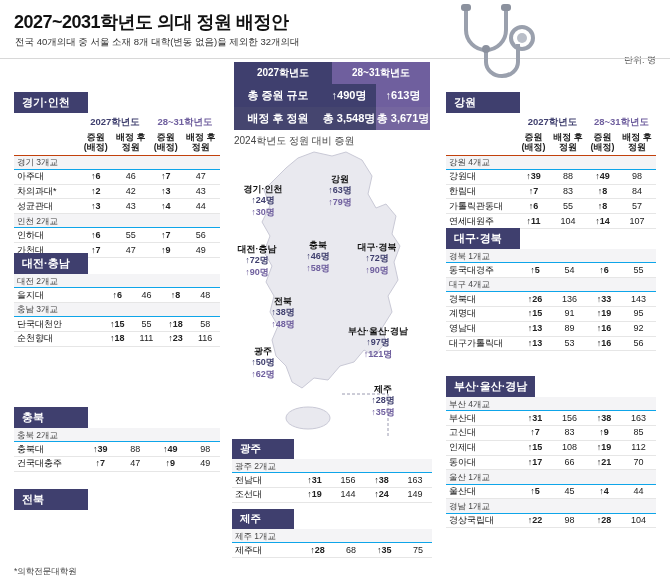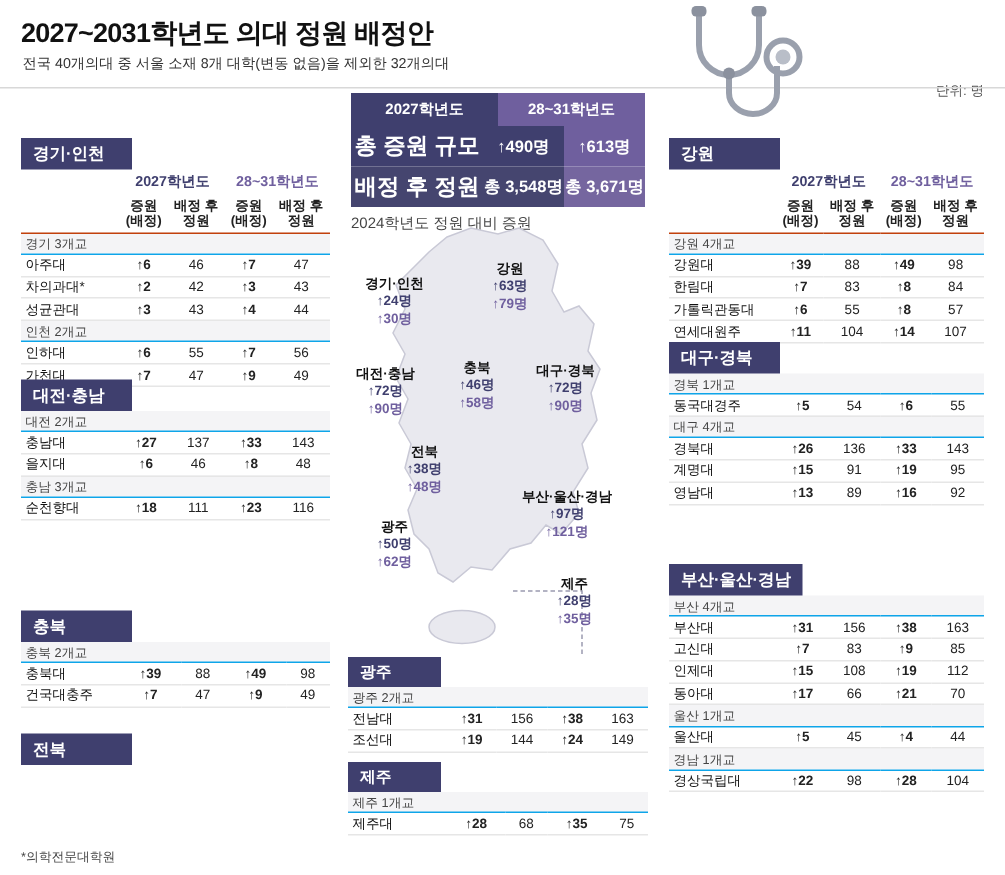--- a/index.html
+++ b/index.html
@@ -35,21 +35,21 @@
   .summary { position:absolute; left:234px; top:62px; width:196px; }
   .summary-head { display:flex; }
   .summary-head .sh {
     flex:1; text-align:center; font-size:10px; font-weight:bold; color:#fff;
     padding:4px 0;
   }
   .sh.a { background:#3f3f6e; }
   .sh.b { background:#6f5f9e; }
   .summary-row { display:flex; align-items:stretch; }
   .summary-row .lab {
-    width:88px; color:#fff; font-size:15px; font-weight:bold;
+    width:88px; color:#fff; font-size:11px; font-weight:bold;
     display:flex; align-items:center; justify-content:center; padding:4px 2px;
   }
   .summary-row .v {
     flex:1; text-align:center; color:#fff; font-size:11px; font-weight:bold;
     display:flex; align-items:center; justify-content:center; padding:4px 0;
   }
   .r1 .lab { background:#3f3f6e; }
   .r1 .v1 { background:#3f3f6e; }
   .r1 .v2 { background:#6f5f9e; }
   .r2 .lab { background:#45456f; }
@@ -202,37 +202,37 @@
   </div>
 
   <div class="block" style="left:14px; top:253px; width:206px;">
     <div class="block-title">대전·충남</div>
     <table class="tbl">
       <tbody>
           <tr class="sub">
             <td colspan="5">대전 2개교</td>
           </tr>
       <tr>
-            <td class="name" style="width:66px;">충남대</td>
-            <td class="up">↑27</td>
-            <td>137</td>
-            <td class="up2">↑33</td>
-            <td>143</td>
-          </tr>
-      <tr>
             <td class="name">을지대</td>
             <td class="up">↑6</td>
             <td>46</td>
             <td class="up2">↑8</td>
             <td>48</td>
           </tr>
       <tr class="sub">
             <td colspan="5">충남 3개교</td>
           </tr>
       <tr>
+            <td class="name">단국대천안</td>
+            <td class="up">↑15</td>
+            <td>55</td>
+            <td class="up2">↑18</td>
+            <td>58</td>
+          </tr>
+      <tr>
             <td class="name">순천향대</td>
             <td class="up">↑18</td>
             <td>111</td>
             <td class="up2">↑23</td>
             <td>116</td>
           </tr>
     </tbody>
       </table>
   </div>
 
@@ -346,20 +346,27 @@
             <td class="up2">↑19</td>
             <td>95</td>
           </tr>
       <tr>
             <td class="name">영남대</td>
             <td class="up">↑13</td>
             <td>89</td>
             <td class="up2">↑16</td>
             <td>92</td>
           </tr>
+      <tr>
+            <td class="name">대구가톨릭대</td>
+            <td class="up">↑13</td>
+            <td>53</td>
+            <td class="up2">↑16</td>
+            <td>56</td>
+          </tr>
     </tbody>
       </table>
   </div>
 
   <div class="block" style="left:446px; top:376px; width:210px;">
     <div class="block-title">부산·울산·경남</div>
     <table class="tbl">
       <tbody>
           <tr class="sub">
             <td colspan="5">부산 4개교</td>

